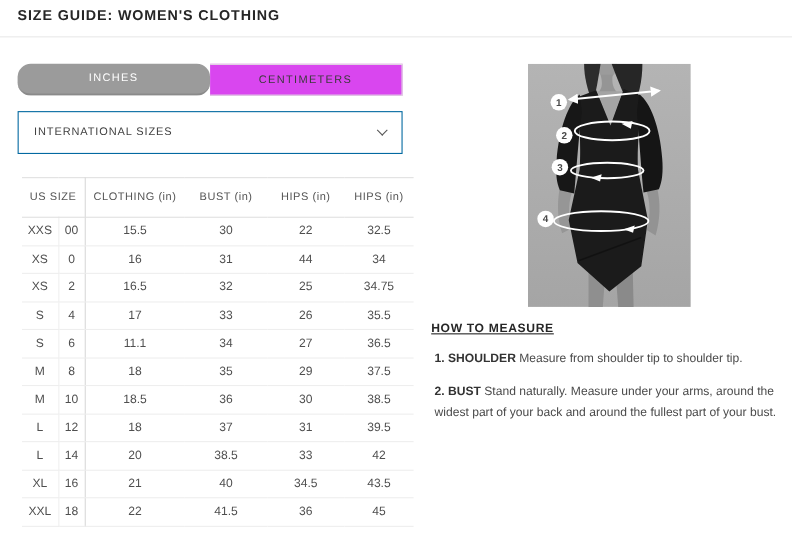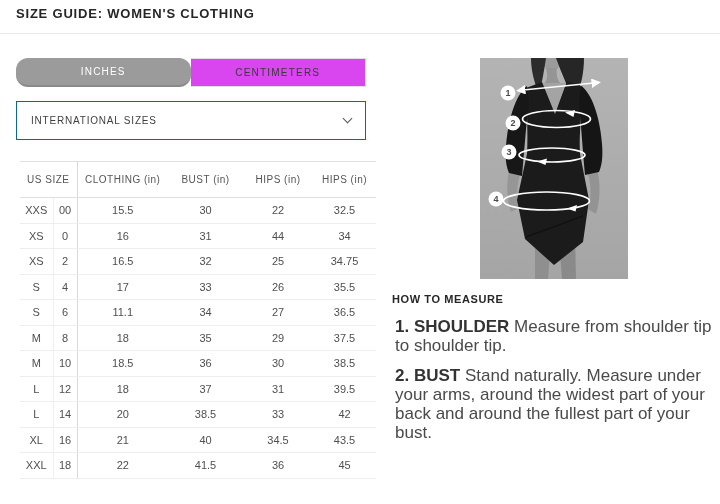--- a/index.html
+++ b/index.html
@@ -37,22 +37,22 @@
   .col-sh { width:91px; } .col-bu { width:75px; } .col-wa { width:70px; } .col-hi { width:63px; }
   .size-table td.cell-letter { border-right:1px solid #efefef; }
   .size-table .div-right { border-right:1px solid #d9d9d9; }
 
   
   .photo { left:480px; top:58px; width:148px; height:221px; }
 
   
   .howto { left:392px; top:293px; width:323px; }
   .howto-heading { font-size:11px; font-weight:bold; letter-spacing:.6px; color:#262626;
-                   margin-bottom:12px; }
-  .howto-item { font-size:17px; line-height:19px; color:#4a4a4a; margin-bottom:11px;
+                   margin-bottom:12px;text-decoration:underline; }
+  .howto-item { font-size:11px; line-height:19px; color:#4a4a4a; margin-bottom:11px;
                 padding-left:3px; }
   .howto-item b { color:#333333; }
 </style>
 </head>
 <body>
 
 <div class="abs page-title">SIZE GUIDE: WOMEN'S CLOTHING</div>
 <div class="abs top-divider"></div>
 
 <div class="abs tab-bar">

